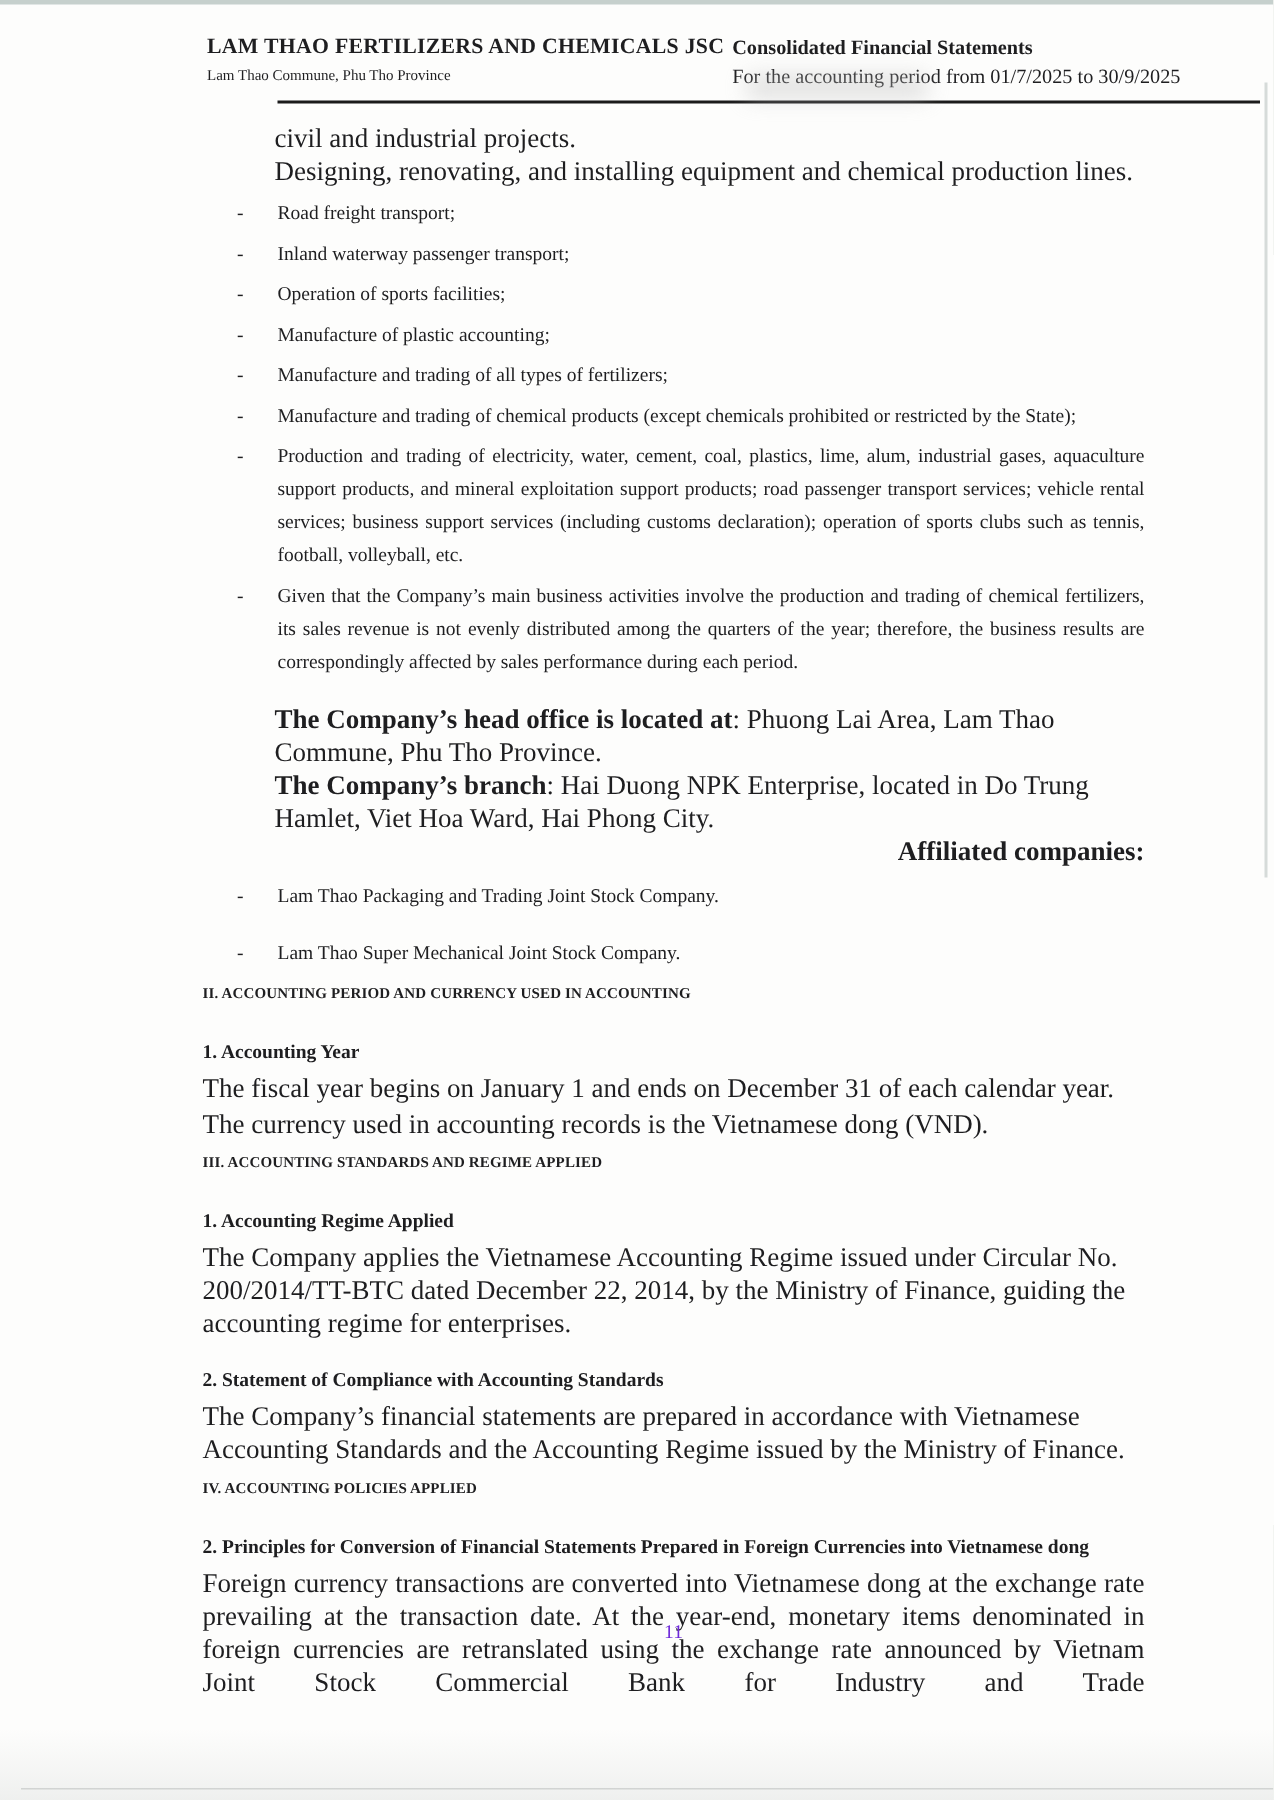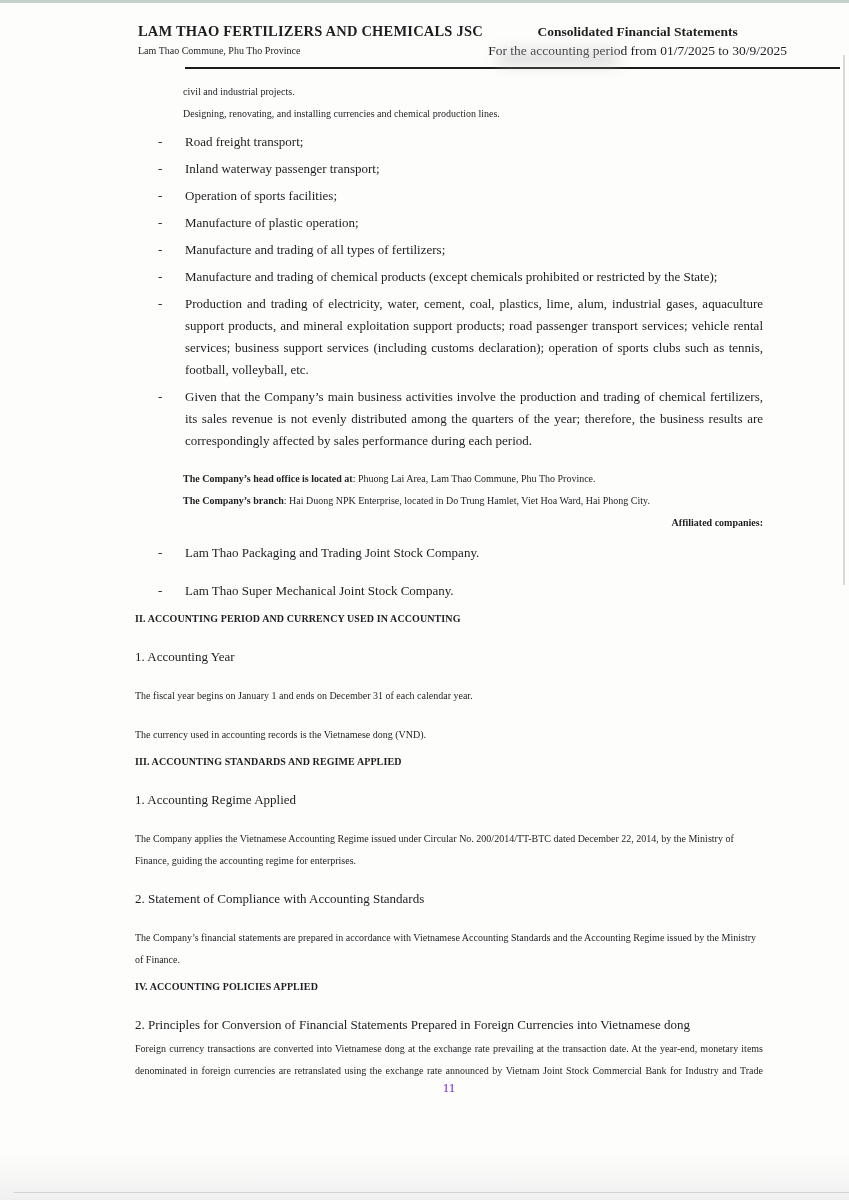--- a/index.html
+++ b/index.html
@@ -18,40 +18,40 @@
   .scan-right  { position:absolute; top:55px; right:4px; width:2px; height:530px; background:#d6dbd9; }
   .scan-smudge { position:absolute; top:50px; left:498px; width:120px; height:16px; background:#bfbfbf; filter:blur(7px); opacity:.45; }
   .scan-bottom { position:absolute; bottom:0; left:0; right:0; height:48px;
                  background:linear-gradient(to bottom, rgba(110,120,118,0) 0%, rgba(110,120,118,.05) 55%, rgba(110,120,118,.10) 100%); }
   .scan-bottom-line { position:absolute; bottom:7px; left:14px; right:0; height:1px; background:rgba(95,105,103,.22); }
 
   
   .header { display:flex; justify-content:space-between; padding:22px 62px 0 138px; }
   .company-name   { font-weight:bold; font-size:14.5px; line-height:19px; letter-spacing:.2px; }
   .company-address{ font-size:10px; line-height:19px; }
-  .header-right   { text-align:center; }
+  .header-right   { text-align:left; }
   .report-title   { font-weight:bold; font-size:13.5px; line-height:19px; }
   .report-period  { font-size:13.5px; line-height:19px; }
   .header-rule    { height:2px; background:#1b1b1b; margin:7px 9px 0 185px; }
 
   
   .content { padding:12px 86px 0 135px; font-size:13px; line-height:22px; }
-  .line    { font-size:10px; line-height:22px; }
+  .line    { font-size:18px; line-height:22px; }
   .indent  { margin-left:48px; }
   .jt      { text-align:justify; }
   .jt-all  { text-align:justify; text-align-last:justify; }
   .bold    { font-weight:bold;text-align:right; }
 
   .bullet  { display:flex; margin-top:5px; }
   .bullet .dash  { width:50px; padding-left:23px; flex:0 0 auto; }
-  .bullet .btext { flex:1 1 auto; } .mt1{margin-top:17px} .mt2{margin-top:2px} .mt3{margin-top:16px}
+  .bullet .btext { flex:1 1 auto; } .mt1{margin-top:2px} .mt2{margin-top:2px} .mt3{margin-top:16px}
   .mt4{margin-top:16px} .mt5{margin-top:5px} .mt6{margin-top:6px} .mt8{margin-top:8px}
 
   .section-heading { font-weight:bold; font-size:10px; letter-spacing:.1px; }
-  .sub-heading     { font-weight:normal; font-size:13px; }
+  .sub-heading     { font-weight:bold; font-size:13px; }
 
   .page-number { position:absolute; top:1080px; left:135px; width:628px; text-align:center;
                  font-size:13px; color:#6d28d9; }
 </style>
 </head>
 <body>
 
 <div class="page">
 
   <div class="scan-top"></div>
@@ -68,37 +68,37 @@
     <div class="header-right">
       <div class="report-title">Consolidated Financial Statements</div>
       <div class="report-period">For the accounting period from 01/7/2025 to 30/9/2025</div>
     </div>
   </div>
   <div class="header-rule"></div>
 
   <div class="content">
 
     <p class="line indent">civil and industrial projects.</p>
-    <p class="line indent">Designing, renovating, and installing currencies and chemical production lines.</p>
+    <p class="line indent">Designing, renovating, and installing equipment and chemical production lines.</p>
 
     <div class="bullet mt6">
       <span class="dash">-</span>
       <span class="btext">Road freight transport;</span>
     </div>
     <div class="bullet">
       <span class="dash">-</span>
       <span class="btext">Inland waterway passenger transport;</span>
     </div>
     <div class="bullet">
       <span class="dash">-</span>
       <span class="btext">Operation of sports facilities;</span>
     </div>
     <div class="bullet">
       <span class="dash">-</span>
-      <span class="btext">Manufacture of plastic operation;</span>
+      <span class="btext">Manufacture of plastic accounting;</span>
     </div>
     <div class="bullet">
       <span class="dash">-</span>
       <span class="btext">Manufacture and trading of all types of fertilizers;</span>
     </div>
     <div class="bullet">
       <span class="dash">-</span>
       <span class="btext jt">Manufacture and trading of chemical products (except chemicals prohibited or restricted by the State);</span>
     </div>
     <div class="bullet">

